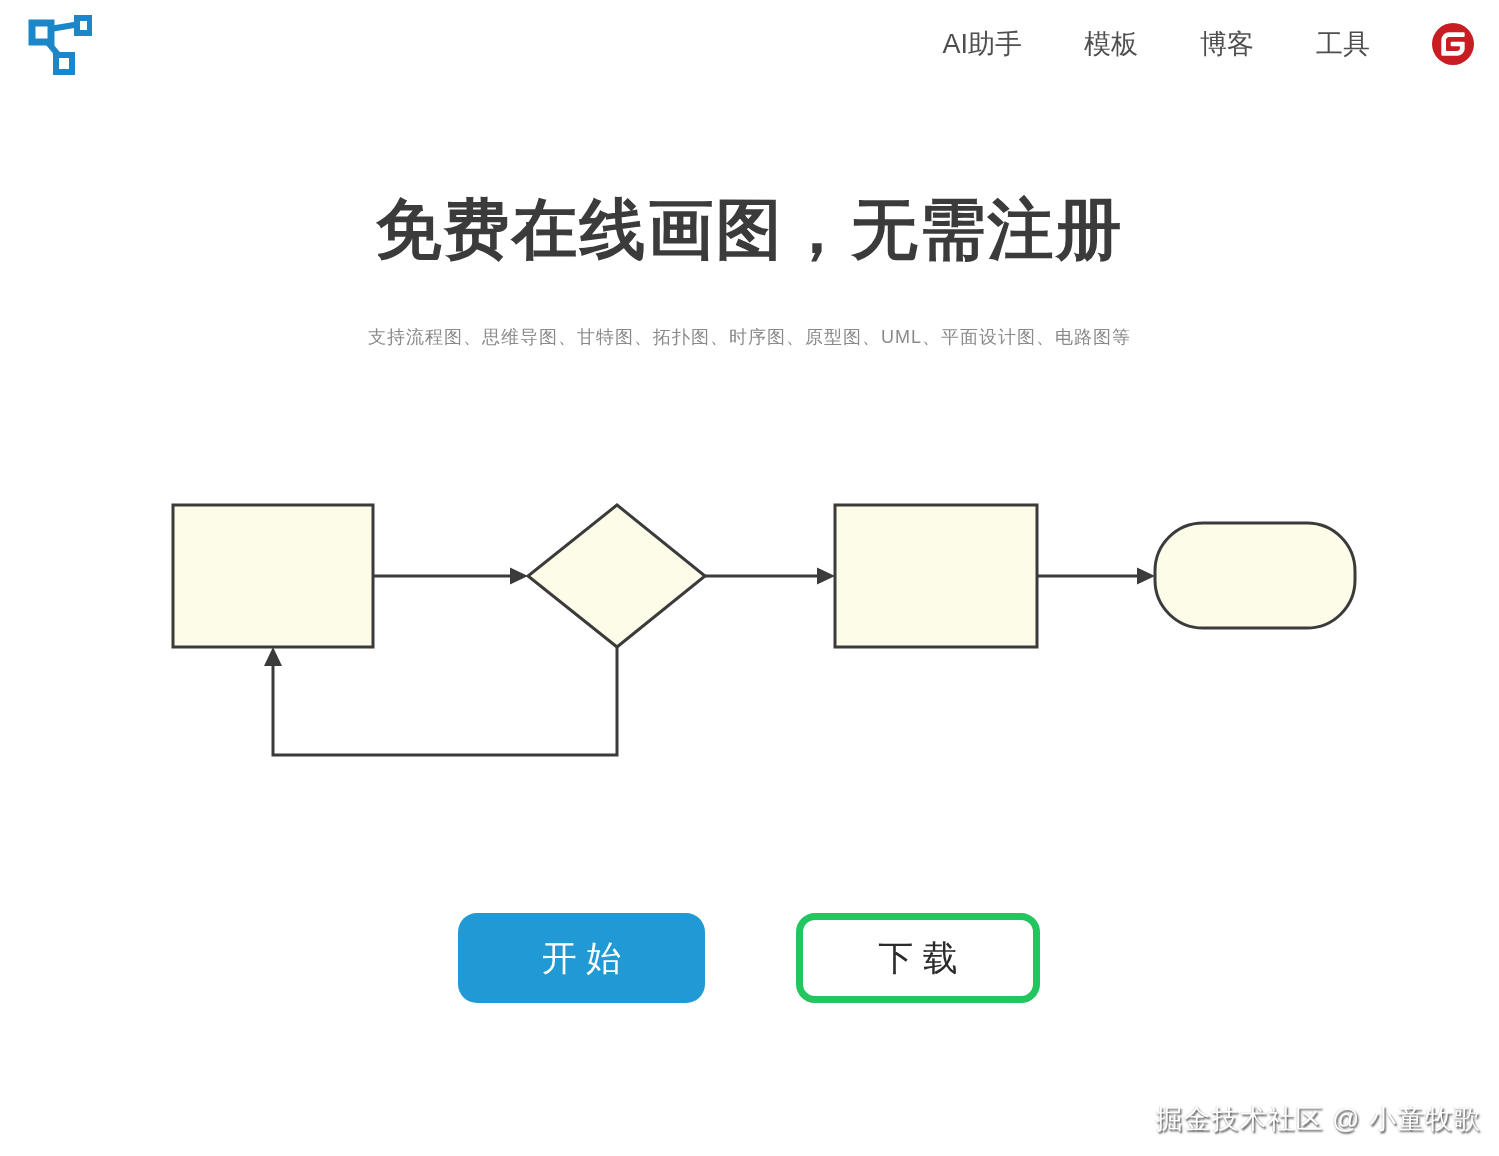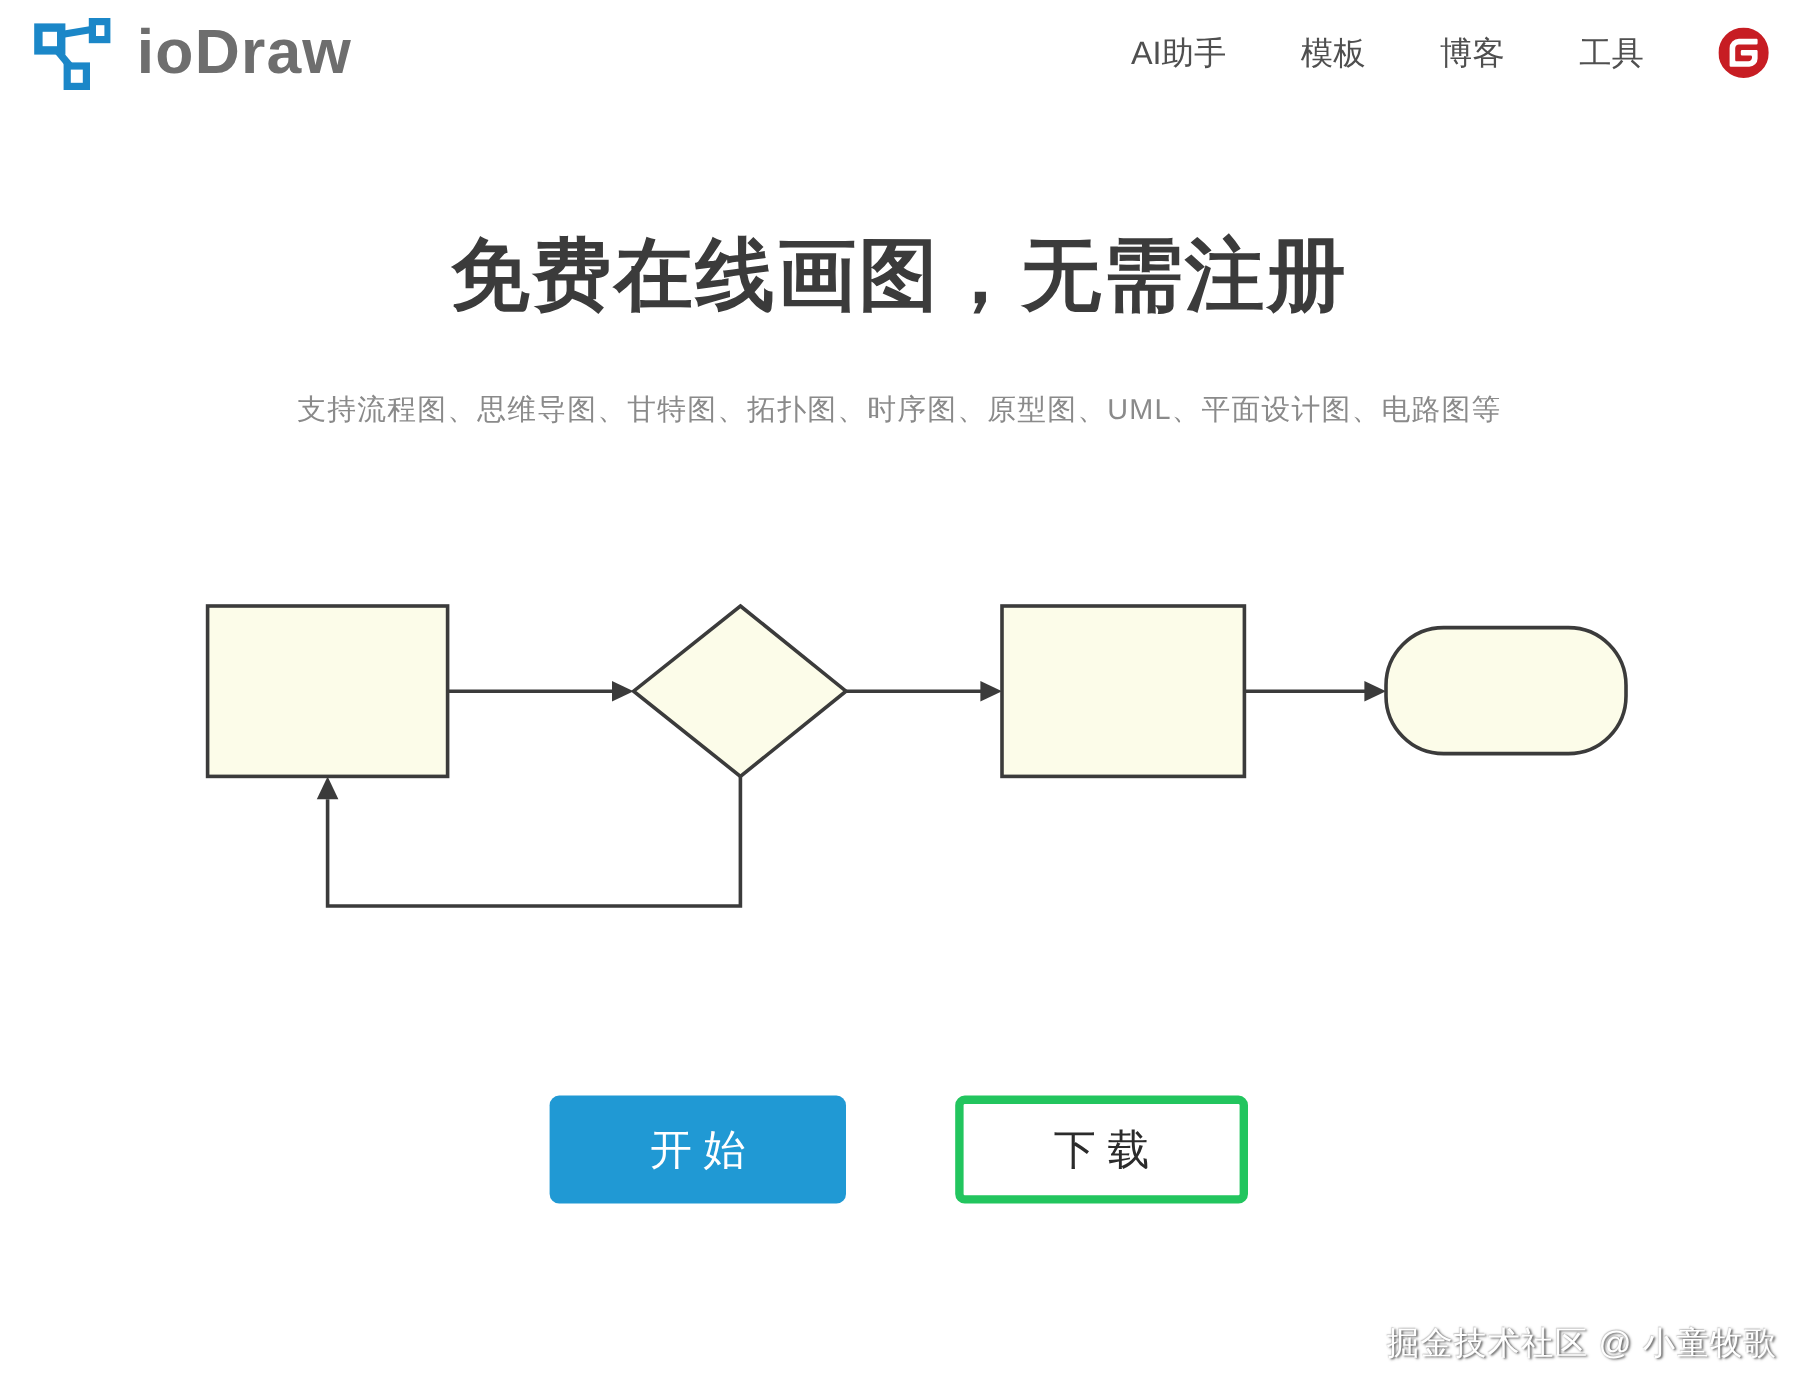--- a/index.html
+++ b/index.html
@@ -38,36 +38,36 @@
   .hero-title {
     position: absolute; top: 188px; left: 0; width: 100%;
     text-align: center;
     font-size: 66px; font-weight: 600; color: #3b3b3b;
     line-height: 1.25;
     letter-spacing: 2px;
   }
   .hero-subtitle {
     position: absolute; top: 326px; left: 0; width: 100%;
     text-align: center;
-    font-size: 24px; font-weight: 400; color: #8a8a8a;
+    font-size: 18px; font-weight: 400; color: #8a8a8a;
     line-height: 1.3;
     letter-spacing: 1px;
   }
 
   
   .flowchart {
     position: absolute; left: 150px; top: 490px;
     width: 1230px; height: 280px;
   }
 
   
   .btn {
     position: absolute; top: 913px; height: 90px;
     display: flex; align-items: center; justify-content: center;
-    font-size: 35px; border-radius: 8px; cursor: pointer;
+    font-size: 35px; border-radius: 19px; cursor: pointer;
     font-family: "Liberation Sans", "DejaVu Sans", sans-serif;
   }
   .btn-start {
     left: 458px; width: 247px;
     background: #2099d4; color: #ffffff; border: none;
   }
   .btn-download {
     left: 796px; width: 244px;
     background: #ffffff; color: #2b2b2b; border: 7px solid #22c55e;
   }
@@ -87,21 +87,20 @@
   <div class="logo-group">
     <span class="logo-icon">
       <svg width="64" height="64" viewBox="0 0 64 64" fill="none">
         <line x1="22" y1="17" x2="52" y2="12" stroke="#1B87C8" stroke-width="6"></line>
         <line x1="17" y1="27" x2="32" y2="45" stroke="#1B87C8" stroke-width="6"></line>
         <rect x="4" y="11" width="19" height="19" fill="#ffffff" stroke="#1B87C8" stroke-width="7"></rect>
         <rect x="49" y="6" width="13" height="15" fill="#ffffff" stroke="#1B87C8" stroke-width="6"></rect>
         <rect x="28" y="43" width="16" height="17" fill="#ffffff" stroke="#1B87C8" stroke-width="6"></rect>
       </svg>
     </span>
-    <span class="logo-text">ioDraw</span>
   </div>
 
   <div class="nav">
     <span class="nav-item">AI助手</span>
     <span class="nav-item">模板</span>
     <span class="nav-item">博客</span>
     <span class="nav-item">工具</span>
     <span class="gitee">
       <svg width="42" height="42" viewBox="0 0 24 24">
         <path fill="#C71D23" fill-rule="evenodd" d="M11.984 0A12 12 0 0 0 0 12a12 12 0 0 0 12 12 12 12 0 0 0 12-12A12 12 0 0 0 12 0a12 12 0 0 0-.016 0zm6.09 5.333c.328 0 .593.266.592.593v1.482a.594.594 0 0 1-.593.592H9.777c-.982 0-1.778.796-1.778 1.778v5.63c0 .327.266.592.593.592h5.63c.982 0 1.778-.796 1.778-1.778v-.296a.593.593 0 0 0-.592-.593h-4.15a.592.592 0 0 1-.592-.592v-1.482a.593.593 0 0 1 .593-.592h6.815c.327 0 .593.265.593.592v3.408a4 4 0 0 1-4 4H5.926a.593.593 0 0 1-.593-.593V9.778a4.444 4.444 0 0 1 4.445-4.445h8.296z"></path>

